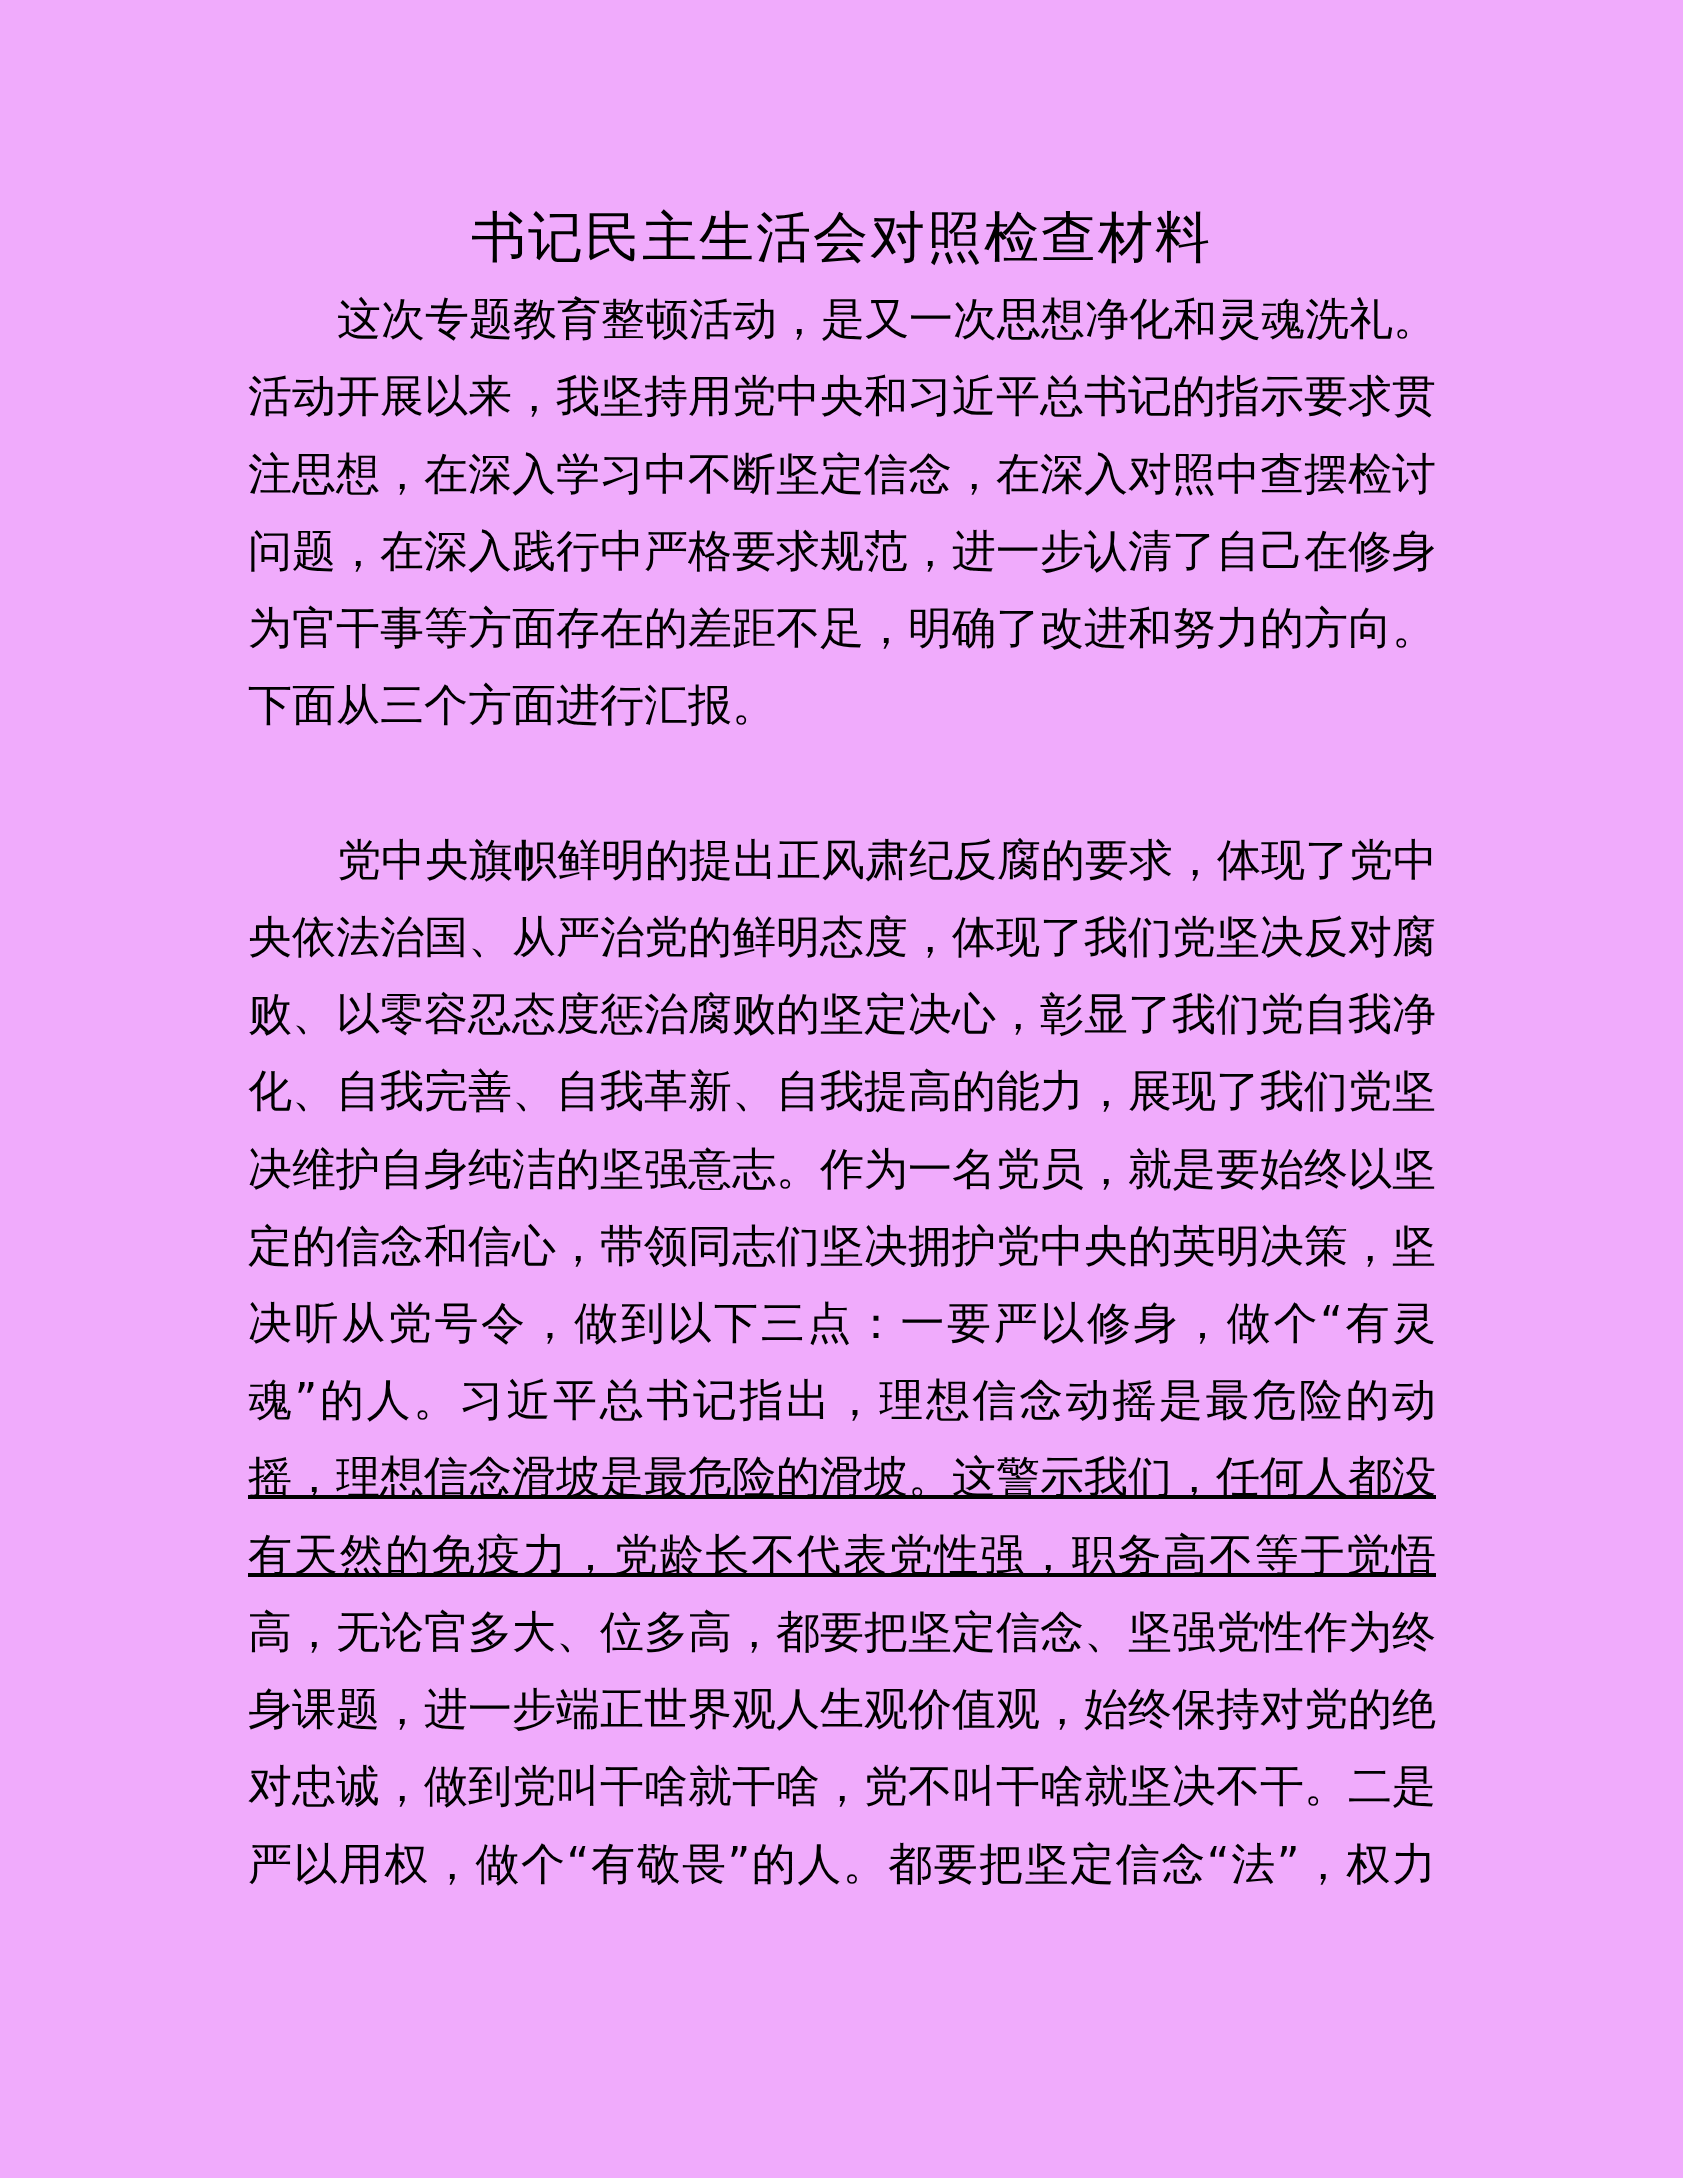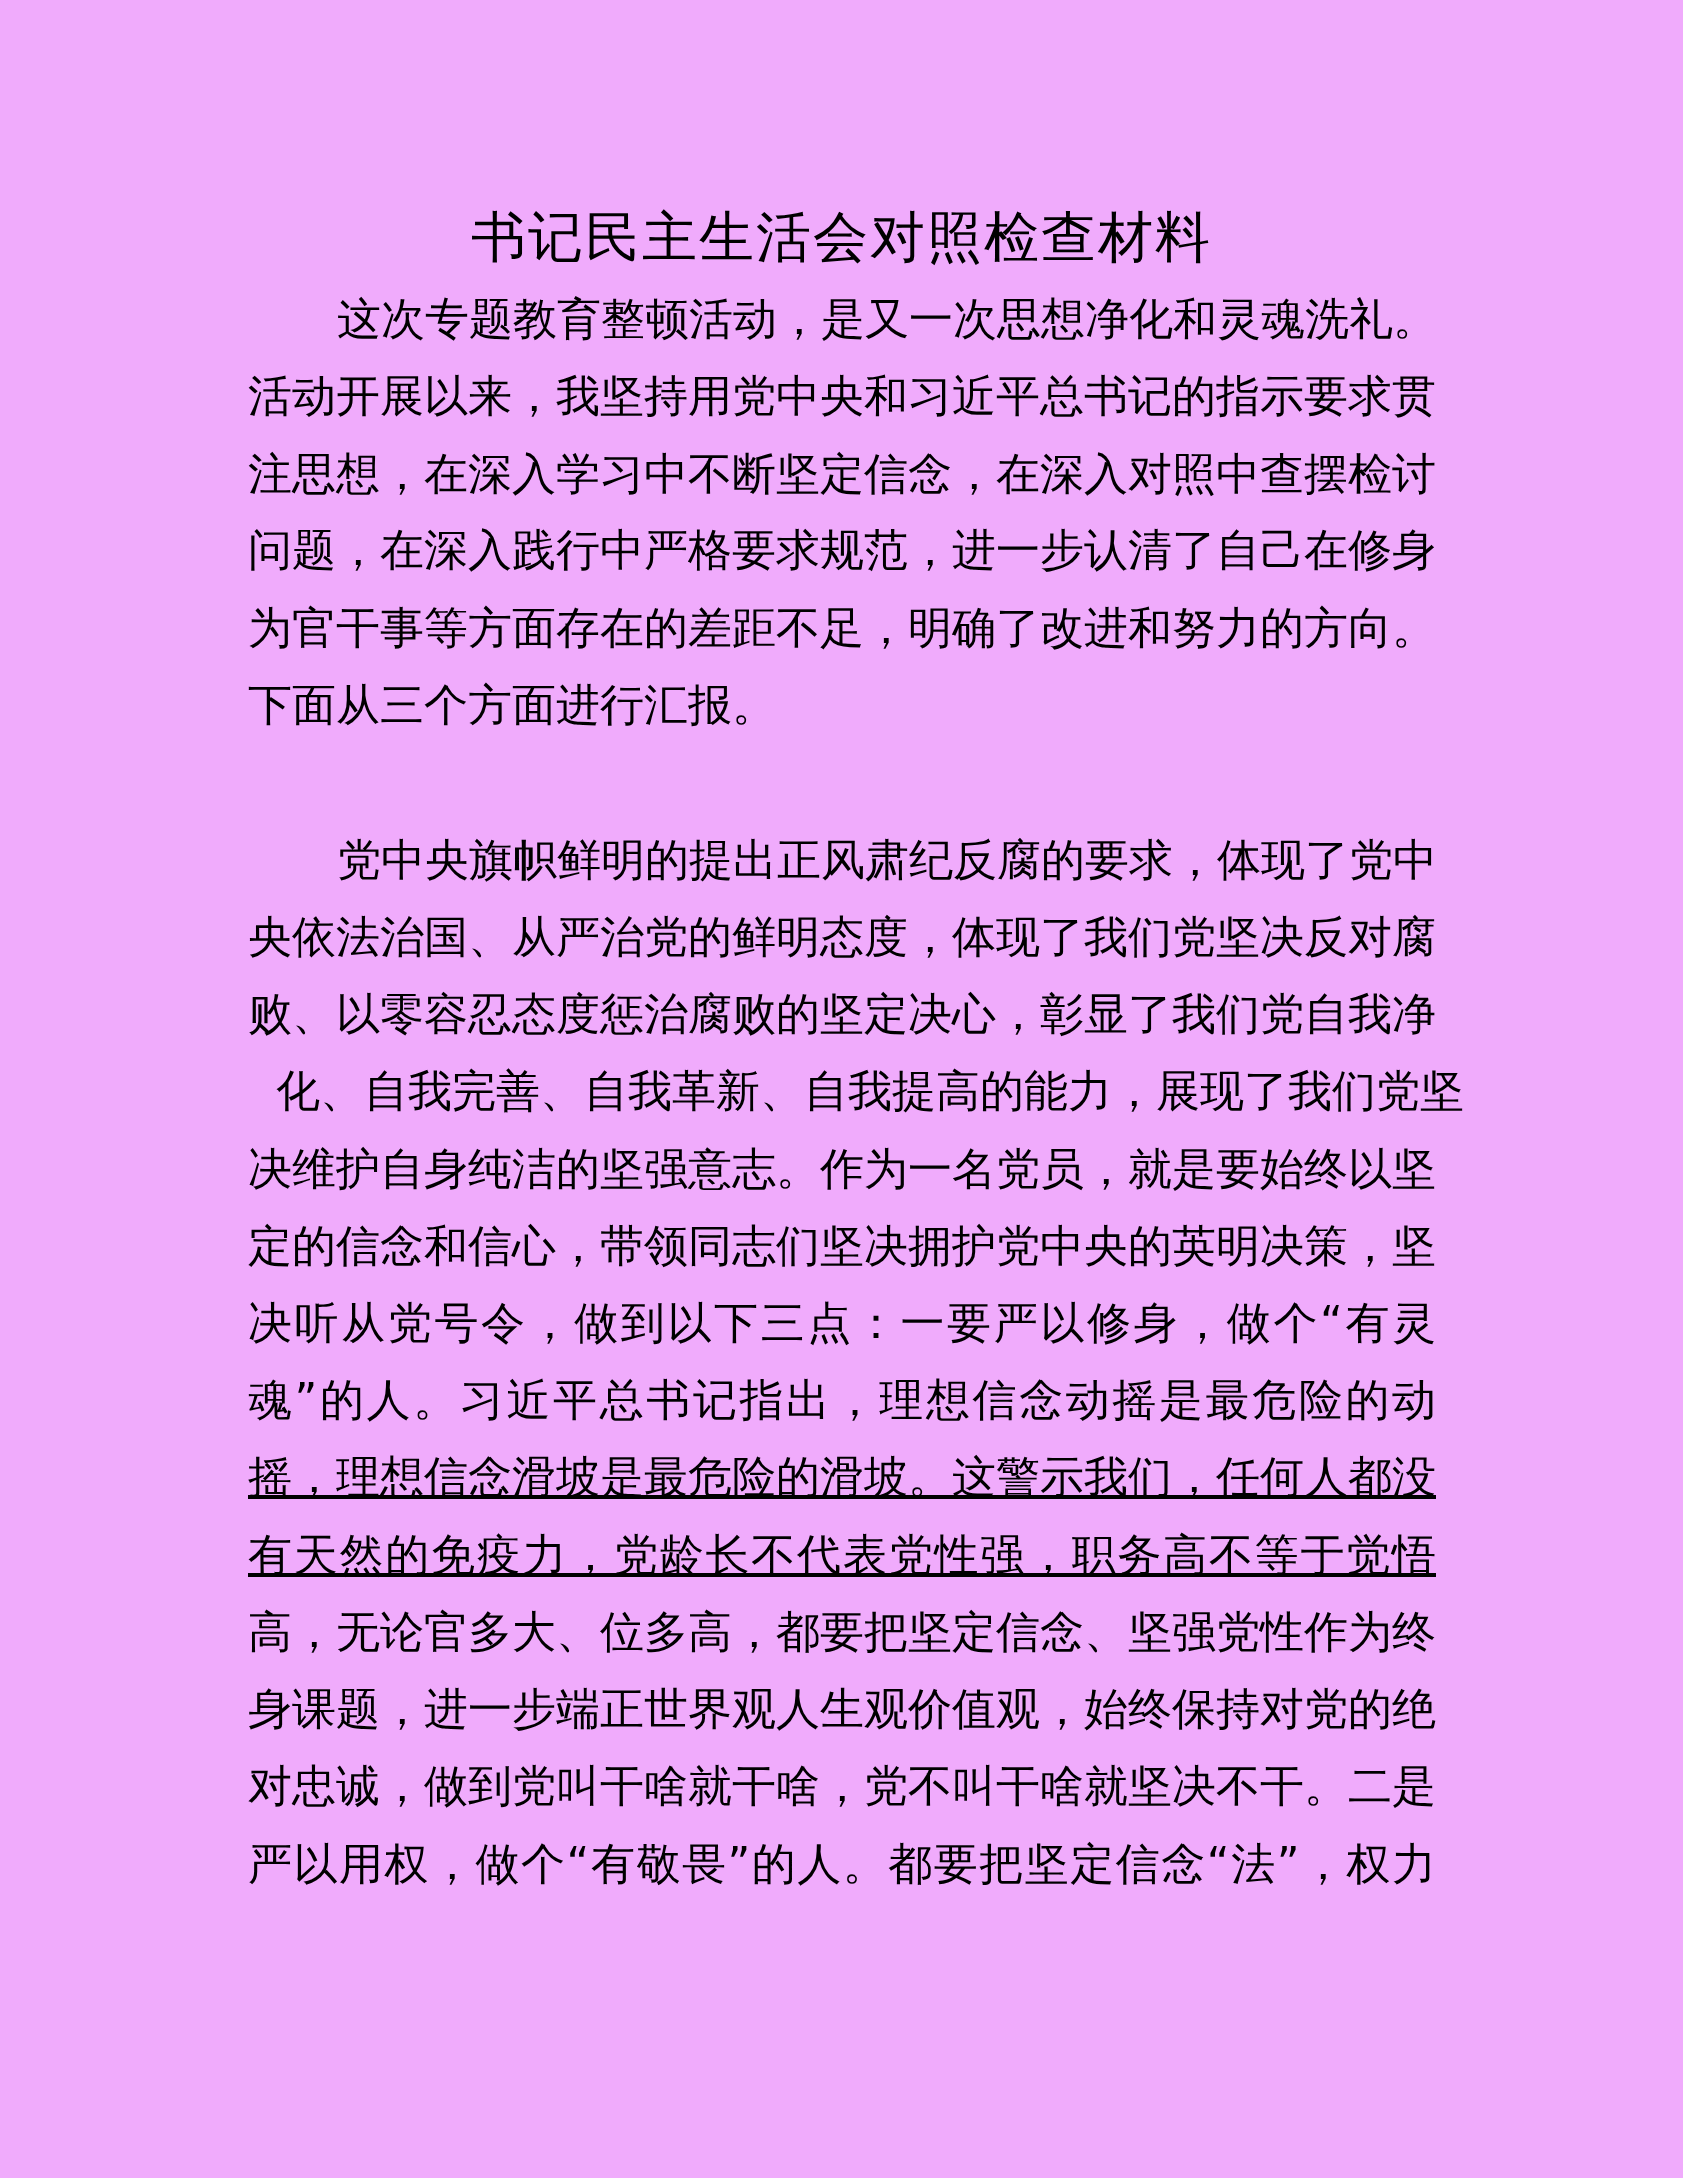--- a/index.html
+++ b/index.html
@@ -19,31 +19,31 @@
 <body>
 
 <div class="page">
 
   <div class="title">书记民主生活会对照检查材料</div>
 
   <div>
     <div class="line indent" style="top:291px;">这次专题教育整顿活动，是又一次思想净化和灵魂洗礼。</div>
     <div class="line" style="top:368px;">活动开展以来，我坚持用党中央和习近平总书记的指示要求贯</div>
     <div class="line" style="top:446px;">注思想，在深入学习中不断坚定信念，在深入对照中查摆检讨</div>
-    <div class="line" style="top:523px;font-family:Liberation Serif, serif;">问题，在深入践行中严格要求规范，进一步认清了自己在修身</div>
+    <div class="line" style="top:523px;">问题，在深入践行中严格要求规范，进一步认清了自己在修身</div>
     <div class="line" style="top:600px;">为官干事等方面存在的差距不足，明确了改进和努力的方向。</div>
     <div class="line last" style="top:677px;">下面从三个方面进行汇报。</div>
   </div>
 
 
   <div>
     <div class="line indent" style="top:832px;">党中央旗帜鲜明的提出正风肃纪反腐的要求，体现了党中</div>
     <div class="line" style="top:909px;">央依法治国、从严治党的鲜明态度，体现了我们党坚决反对腐</div>
     <div class="line" style="top:986px;">败、以零容忍态度惩治腐败的坚定决心，彰显了我们党自我净</div>
-    <div class="line" style="top:1063px;margin-left:28px;">化、自我完善、自我革新、自我提高的能力，展现了我们党坚</div>
+    <div class="line" style="top:1063px;">化、自我完善、自我革新、自我提高的能力，展现了我们党坚</div>
     <div class="line" style="top:1141px;">决维护自身纯洁的坚强意志。作为一名党员，就是要始终以坚</div>
     <div class="line" style="top:1218px;">定的信念和信心，带领同志们坚决拥护党中央的英明决策，坚</div>
     <div class="line" style="top:1295px;">决听从党号令，做到以下三点：一要严以修身，做个“有灵</div>
     <div class="line" style="top:1372px;">魂”的人。习近平总书记指出，理想信念动摇是最危险的动</div>
     <div class="line" style="top:1449px;text-decoration:underline;">摇，理想信念滑坡是最危险的滑坡。这警示我们，任何人都没</div>
     <div class="line" style="top:1527px;text-decoration:underline;">有天然的免疫力，党龄长不代表党性强，职务高不等于觉悟</div>
     <div class="line" style="top:1604px;">高，无论官多大、位多高，都要把坚定信念、坚强党性作为终</div>
     <div class="line" style="top:1681px;">身课题，进一步端正世界观人生观价值观，始终保持对党的绝</div>
     <div class="line" style="top:1758px;">对忠诚，做到党叫干啥就干啥，党不叫干啥就坚决不干。二是</div>
     <div class="line" style="top:1836px;">严以用权，做个“有敬畏”的人。都要把坚定信念“法”，权力</div>

